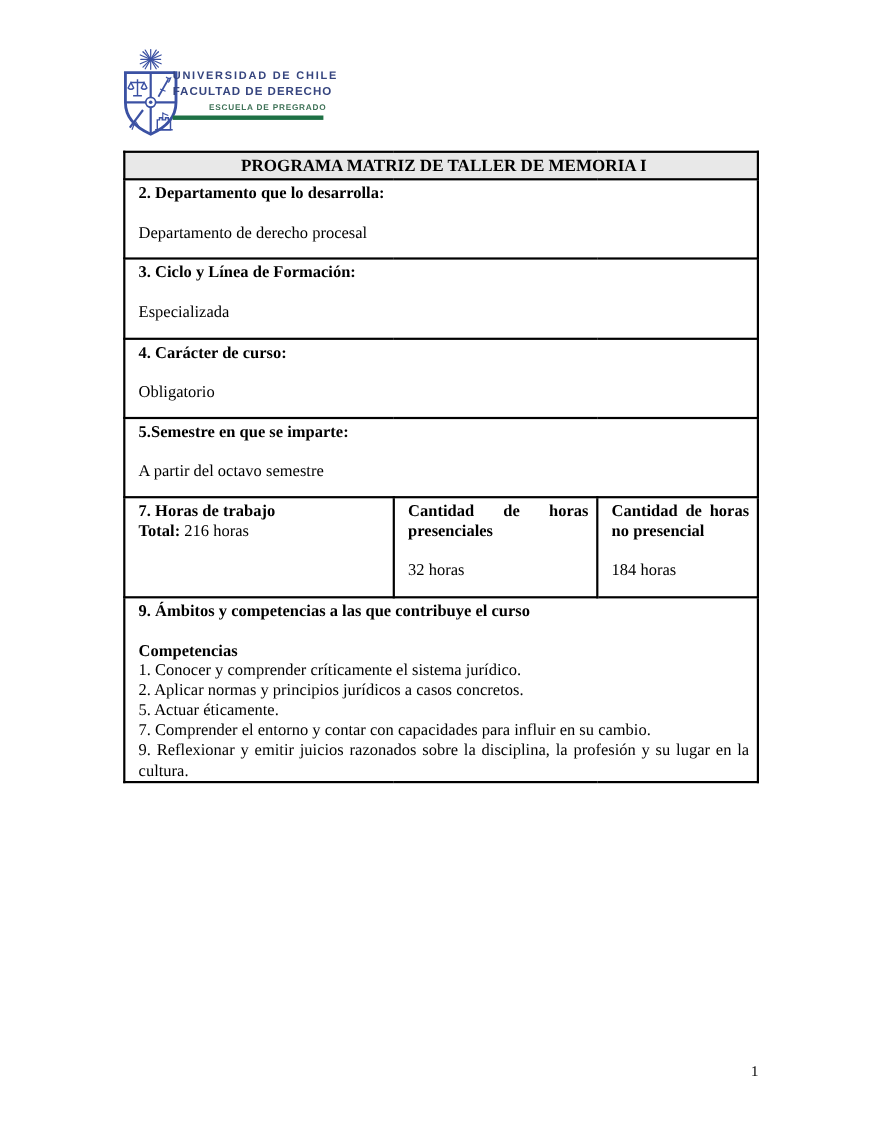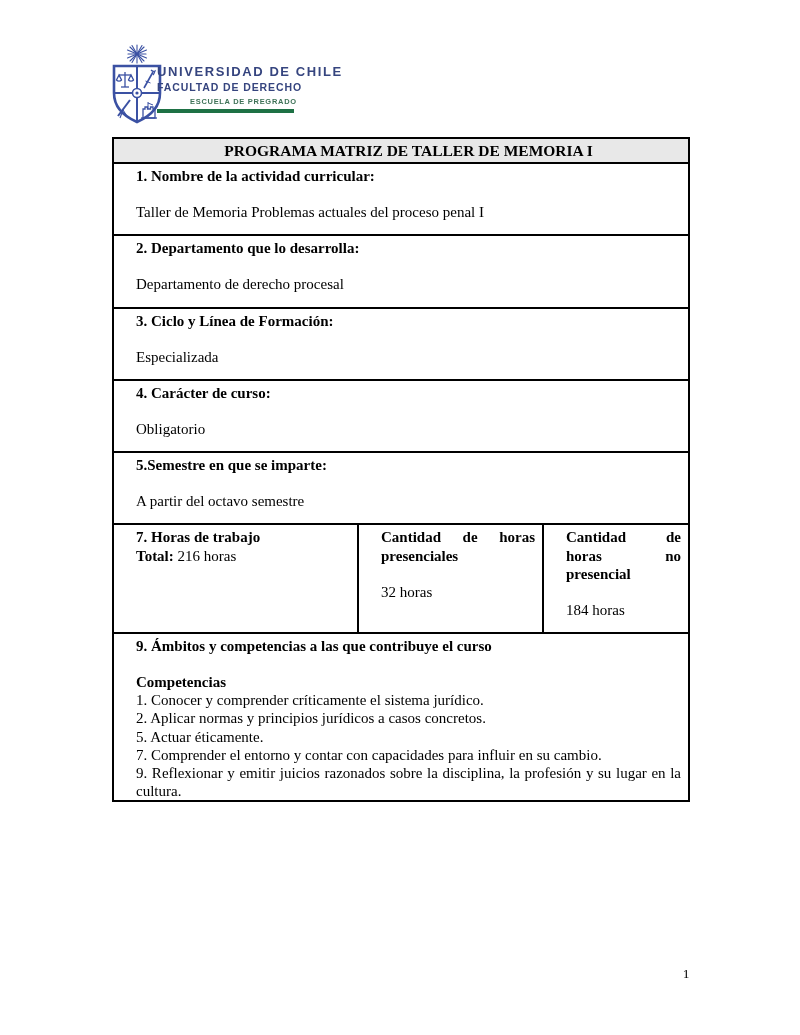--- a/index.html
+++ b/index.html
@@ -11,21 +11,21 @@
     position:relative;
     overflow:hidden;
   }
 
   
   .logo { position:absolute; left:111px; top:44px; width:240px; height:80px; }
   .shield-svg { position:absolute; left:0; top:0; }
   .logo-text { position:absolute; left:46px; top:20px; white-space:nowrap; }
   .logo-l1 {
     font-family:"Liberation Sans","DejaVu Sans",sans-serif;
-    font-size:13px; font-weight:bold; letter-spacing:1.6px; color:#36457f;
+    font-size:10px; font-weight:bold; letter-spacing:1.6px; color:#36457f;
   }
   .logo-l2 {
     font-family:"Liberation Sans","DejaVu Sans",sans-serif;
     font-size:10.5px; font-weight:bold; letter-spacing:0.9px; color:#36457f;
     margin-top:2px;
   }
   .logo-l3 {
     font-family:"Liberation Sans","DejaVu Sans",sans-serif;
     font-size:7.5px; font-weight:bold; letter-spacing:0.7px; color:#3e7257;
     margin-top:4px;
@@ -36,21 +36,21 @@
   
   table.doc {
     position:absolute; left:112px; top:137px;
     width:576px;
     border-collapse:collapse; table-layout:fixed;
     font-size:15px; line-height:1.21;
   }
   table.doc th, table.doc td {
     border:2px solid #000000;
     vertical-align:top;
-    padding:3px 7px 0 22px;
+    padding:3px 7px 0 12px;
   }
   th.title-cell {
     background:#e8e8e8;
     text-align:center;
     font-weight:bold;
     font-size:15.5px;
     padding:5px 7px 6px 7px;
     height:20px;
   }
   p { margin:0; }
@@ -127,26 +127,20 @@
   <colgroup>
       <col style="width:245px">
       <col style="width:185px">
       <col style="width:146px">
     </colgroup>
   <tbody>
       <tr>
     <th colspan="3" class="title-cell">PROGRAMA MATRIZ DE TALLER DE MEMORIA I</th>
   </tr>
 
-  <tr>
-    <td colspan="3">
-      <p class="lbl">1. Nombre de la actividad curricular:</p>
-      <p class="val">Taller de Memoria Problemas actuales del proceso penal I</p>
-    </td>
-  </tr>
 
   <tr>
     <td colspan="3">
       <p class="lbl">2. Departamento que lo desarrolla:</p>
       <p class="val">Departamento de derecho procesal</p>
     </td>
   </tr>
 
   <tr>
     <td colspan="3">

